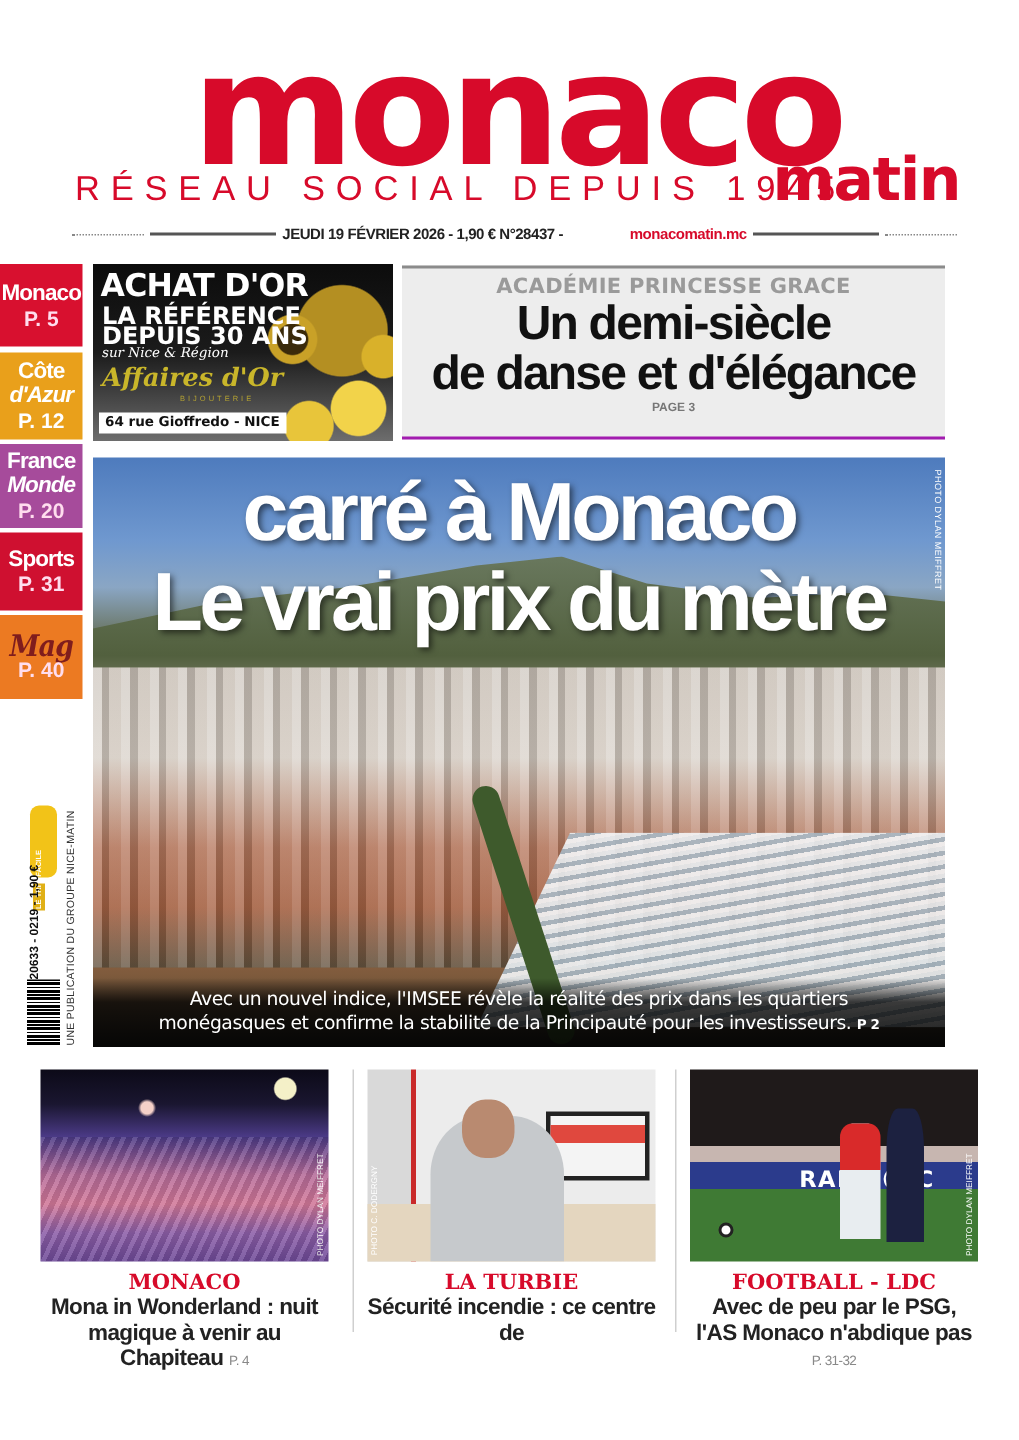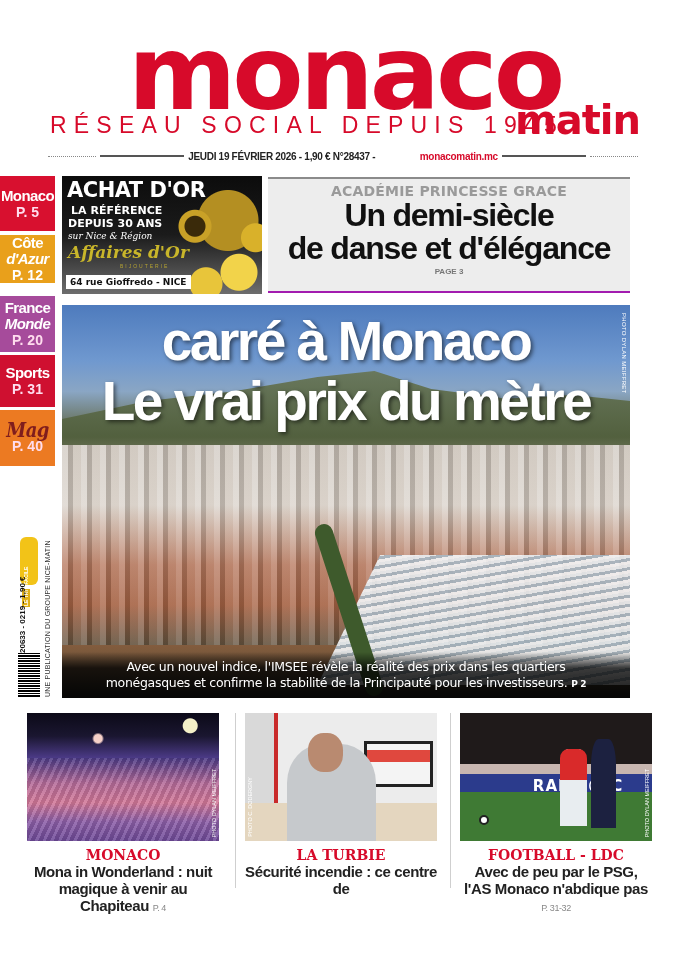--- a/index.html
+++ b/index.html
@@ -35,21 +35,21 @@
   .tab {
     position: absolute; left: 0; width: 55px; color: #fff; text-align: center;
     font-family: "Liberation Sans", sans-serif; font-weight: bold; line-height: 16px;
     display: flex; flex-direction: column; justify-content: center; align-items: center;
     font-stretch: condensed;
   }
   .tab .t1 { font-size: 15px; letter-spacing: -0.6px; }
   .tab .t2 { font-size: 15px; letter-spacing: -0.6px; font-style: italic; }
   .tab .pg { font-size: 14px; color: #fde; }
   .tab-monaco { top: 176px; height: 55px; background: #d8102f; }
-  .tab-cote   { top: 235px; height: 48px; background: #e9a01b; }
+  .tab-cote   { top: 235px; height: 58px; background: #e9a01b; }
   .tab-cote .pg, .tab-cote .t1, .tab-cote .t2 { color: #fff; }
   .tab-france { top: 296px; height: 56px; background: #a64b9b; }
   .tab-sports { top: 355px; height: 52px; background: #cf1030; }
   .tab-mag    { top: 410px; height: 56px; background: #ec7a22; }
   .tab-mag .t2 { font-family: "DejaVu Serif", serif; font-size: 20px; color: #7f1d1d; }
 
   
   .ad {
     position: absolute; left: 62px; top: 176px; width: 200px; height: 118px;
     background: linear-gradient(180deg, #0c0c0c 0%, #1b1b1b 50%, #6d6d6d 100%);
@@ -58,21 +58,21 @@
   .ad .gold {
     position: absolute; right: -10px; top: 10px; width: 110px; height: 115px;
     background:
       radial-gradient(circle at 70% 75%, #f2d34a 0 18px, transparent 19px),
       radial-gradient(circle at 40% 85%, #e8c53a 0 16px, transparent 17px),
       radial-gradient(circle at 85% 45%, #d9b12a 0 14px, transparent 15px),
       radial-gradient(circle at 30% 35%, #3a2a0a 0 10px, #c9a127 11px 16px, transparent 17px),
       radial-gradient(circle at 60% 30%, #b48f22 0 30px, transparent 31px);
   }
   .ad .h1 { position: absolute; left: 5px; top: 2px; font-family: "DejaVu Sans", sans-serif; font-weight: bold; font-size: 21px; color: #fff; letter-spacing: -0.5px; text-align: center; }
-  .ad .h2 { position: absolute; left: 6px; top: 28px; font-family: "DejaVu Sans", sans-serif; font-weight: bold; font-size: 11px; line-height: 13px; color: #fff; text-align: right; }
+  .ad .h2 { position: absolute; left: 6px; top: 28px; font-family: "DejaVu Sans", sans-serif; font-weight: bold; font-size: 16px; line-height: 13px; color: #fff; }
   .ad .h3 { position: absolute; left: 6px; top: 55px; font-family: "DejaVu Serif", serif; font-style: italic; font-size: 9px; color: #fff; }
   .ad .brand { position: absolute; left: 6px; top: 66px; font-family: "DejaVu Serif", serif; font-style: italic; font-weight: bold; font-size: 17px; color: #c9b62a; }
   .ad .sub { position: absolute; left: 58px; top: 87px; font-size: 5px; letter-spacing: 2px; color: #b4a232; }
   .ad .addr { position: absolute; left: 4px; top: 99px; background: #fff; color: #111; font-family: "DejaVu Sans", sans-serif; font-size: 9px; font-weight: bold; padding: 2px 4px; }
 
   
   .teaser {
     position: absolute; left: 268px; top: 177px; width: 362px; height: 116px;
     border-top: 2px solid #8b8b8b; border-bottom: 2px solid #a21caf;
     background: #ededed; text-align: center;

